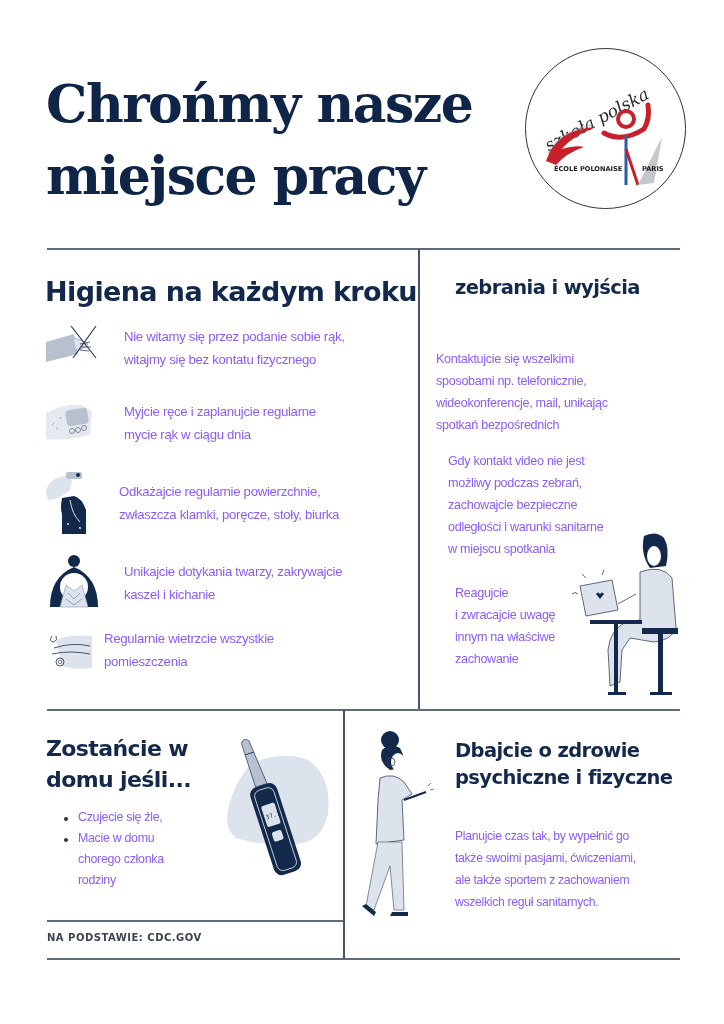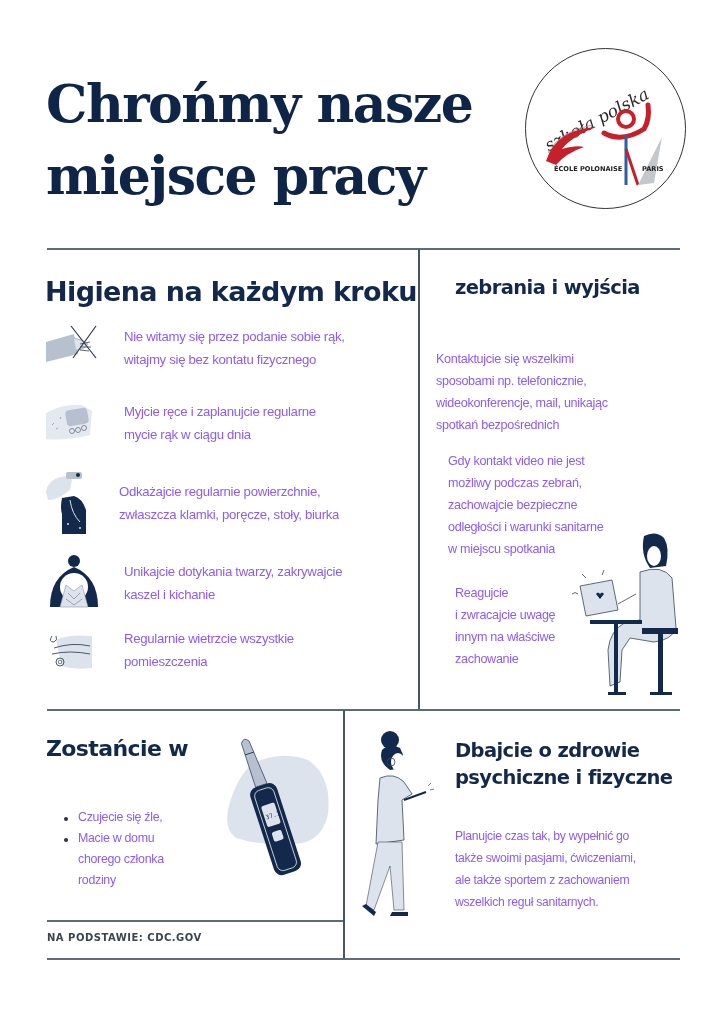--- a/index.html
+++ b/index.html
@@ -140,21 +140,21 @@
   <div class="row" style="top:622px;">
     <span class="ico">
       <svg width="60" height="56" viewBox="0 0 60 56">
         <path d="M12 18 Q24 12 48 14 L48 46 Q30 48 18 44 Z" fill="#dde3ec"></path>
         <path d="M8 14 Q4 20 10 20 Q14 18 12 14" stroke="#3a4658" stroke-width="0.9" fill="none"></path>
         <path d="M10 26 Q28 20 46 24 M8 32 Q26 28 46 32" stroke="#3a4658" stroke-width="0.9" fill="none"></path>
         <circle cx="16" cy="40" r="4" fill="none" stroke="#3a4658" stroke-width="0.9"></circle>
         <circle cx="16" cy="40" r="1.8" fill="none" stroke="#3a4658" stroke-width="0.7"></circle>
       </svg>
     </span>
-    <span class="txt body-text" style="margin-left:20px;">Regularnie wietrzcie wszystkie
+    <span class="txt body-text" style="">Regularnie wietrzcie wszystkie
 pomieszczenia</span>
   </div>
 </section>
 
 <section>
   <div class="abs h2" style="left:455px; top:274px; font-size:19.5px; line-height:27px;">
     <div>zebrania i wyjścia</div>
   </div>
 
   <div class="abs body-text" style="left:436px; top:348px; white-space:pre-line; font-size:12.6px; line-height:22px;">Kontaktujcie się wszelkimi
@@ -188,20 +188,21 @@
       <rect x="88" y="104" width="5" height="60" fill="#13294b"></rect>
       <rect x="38" y="162" width="18" height="3" fill="#13294b"></rect>
       <rect x="80" y="162" width="22" height="3" fill="#13294b"></rect>
     </svg>
   </div>
 </section>
 
 <section>
   <div class="abs h2" style="left:46px; top:733px; font-size:22px; line-height:31px;">
     <div>Zostańcie w</div>
+    <div>domu jeśli...</div>
   </div>
 
   <ul class="abs bullets body-text" style="left:62px; top:807px; font-size:12.4px; line-height:21px;">
     <li>Czujecie się źle,</li>
     <li style="white-space:pre-line;">Macie w domu
 chorego członka
 rodziny</li>
   </ul>
 
   <div class="abs" style="left:220px; top:732px;">

